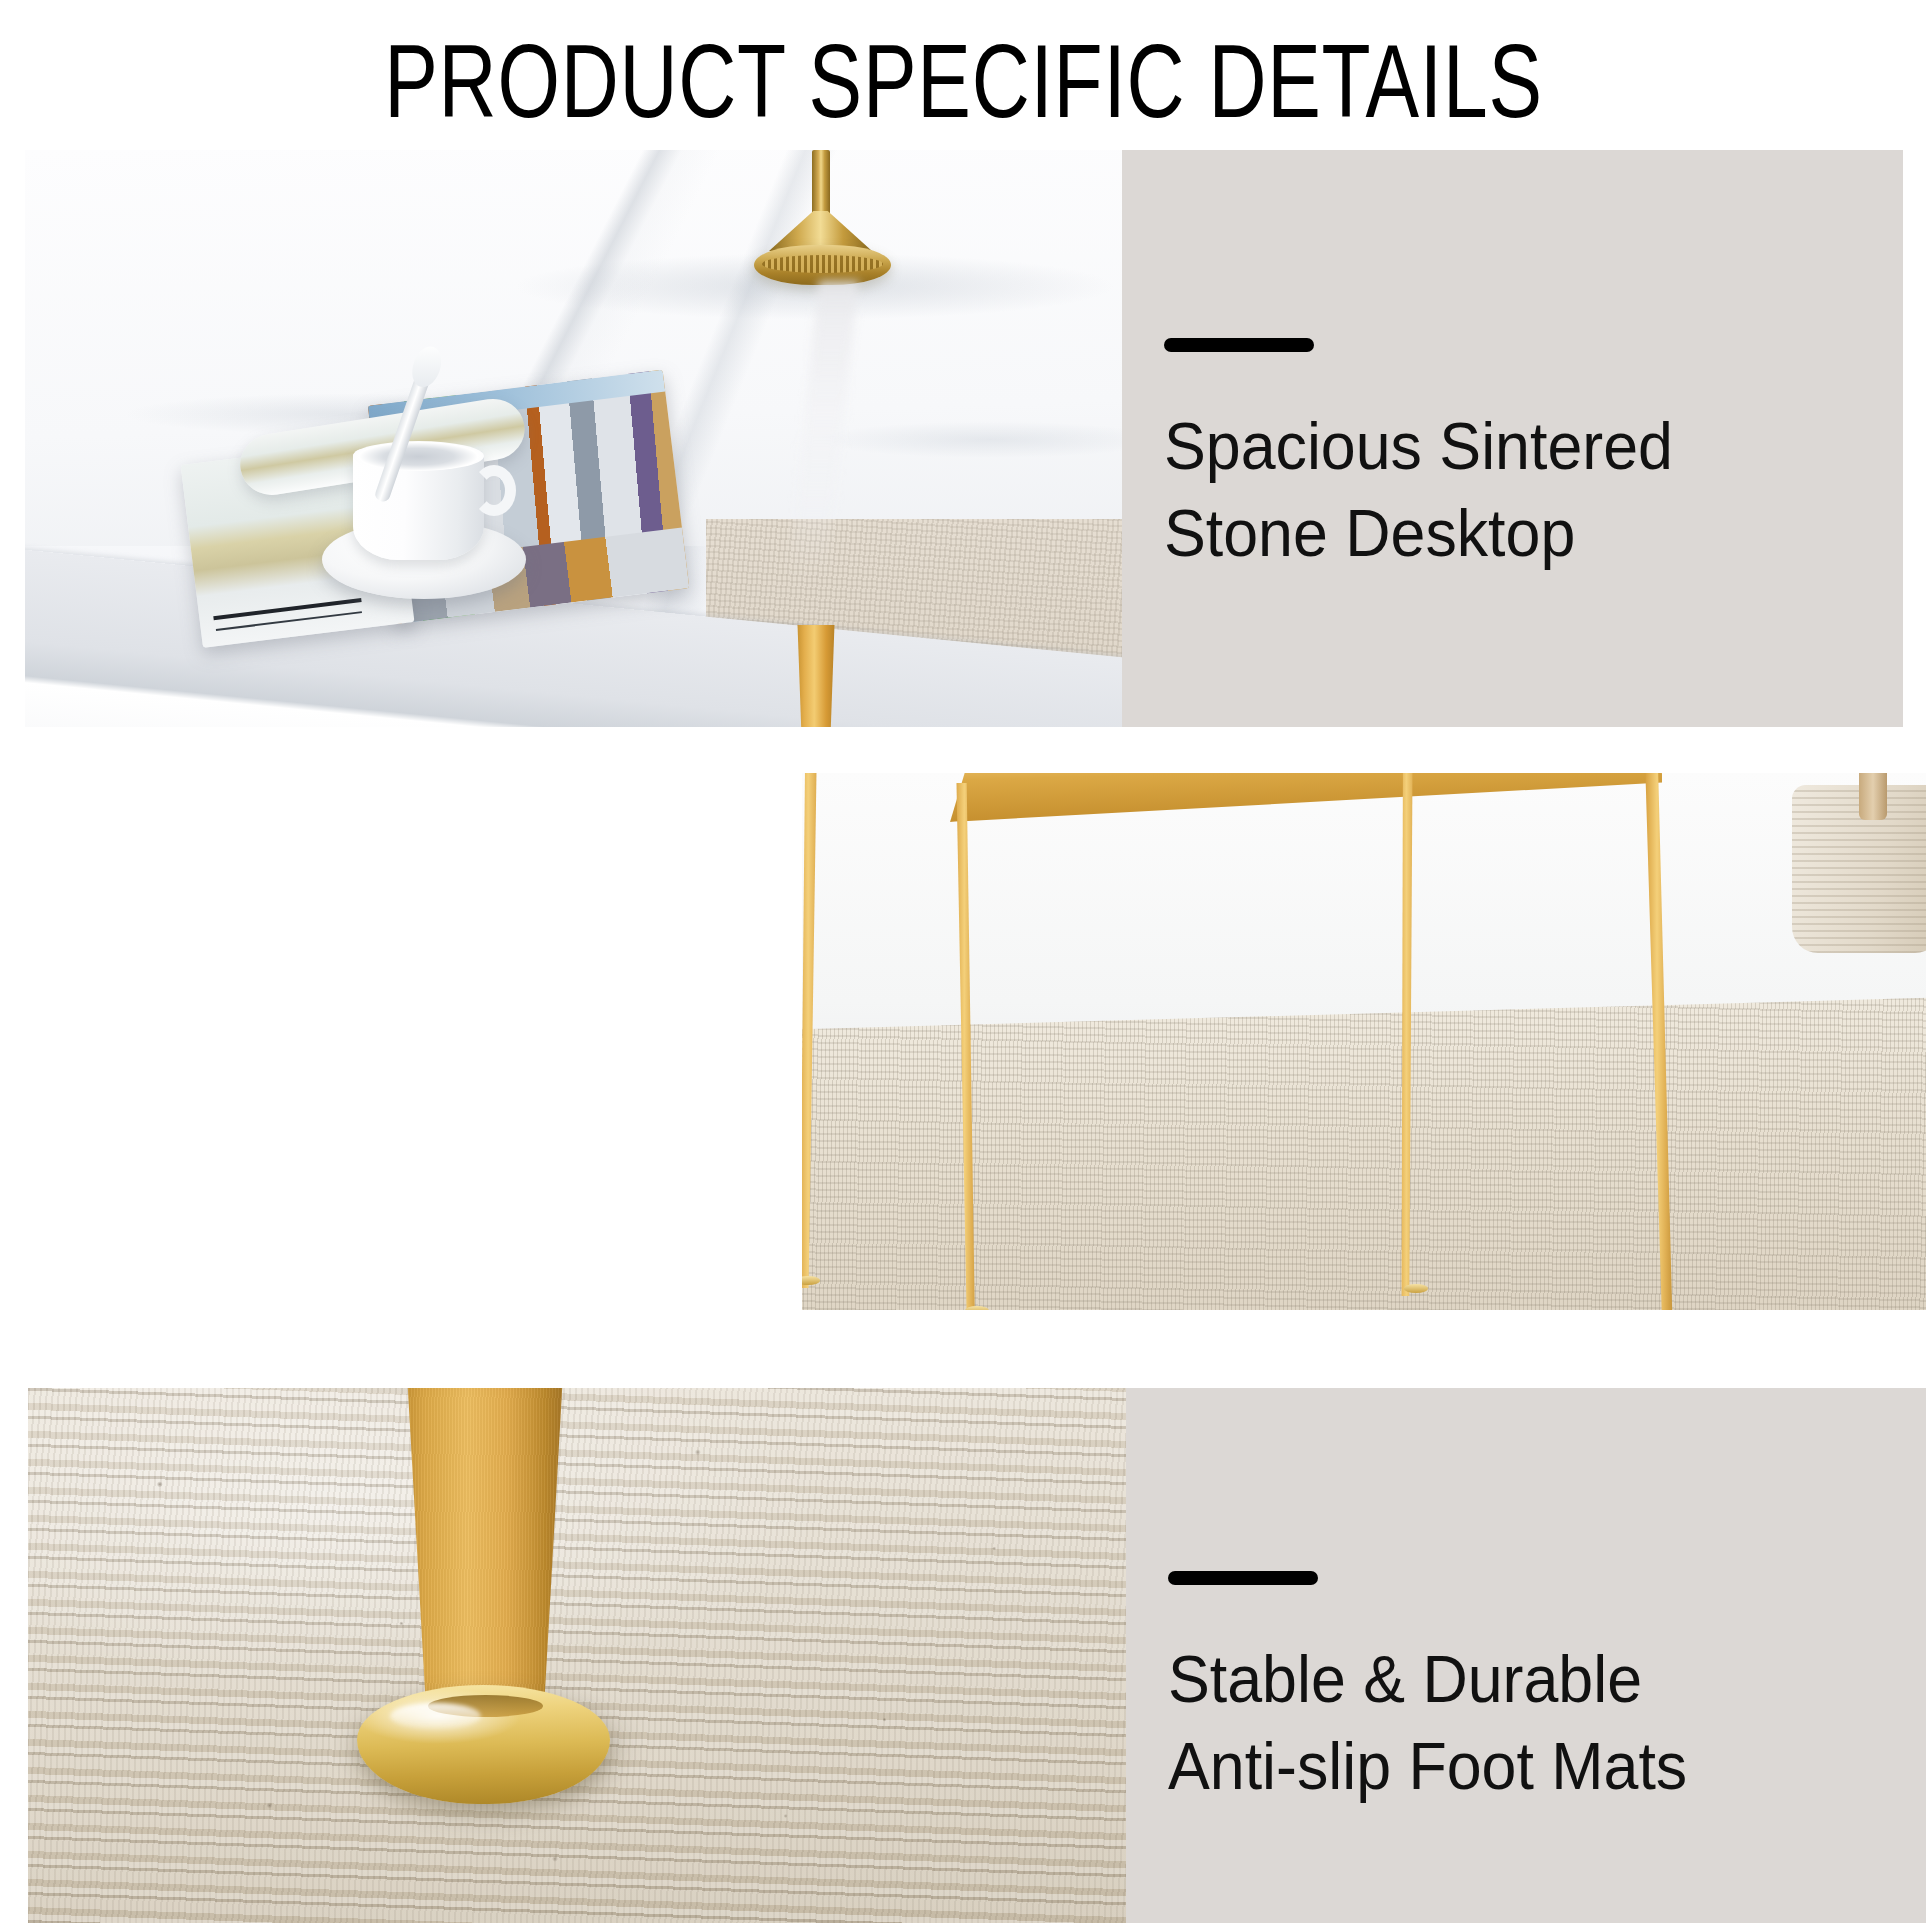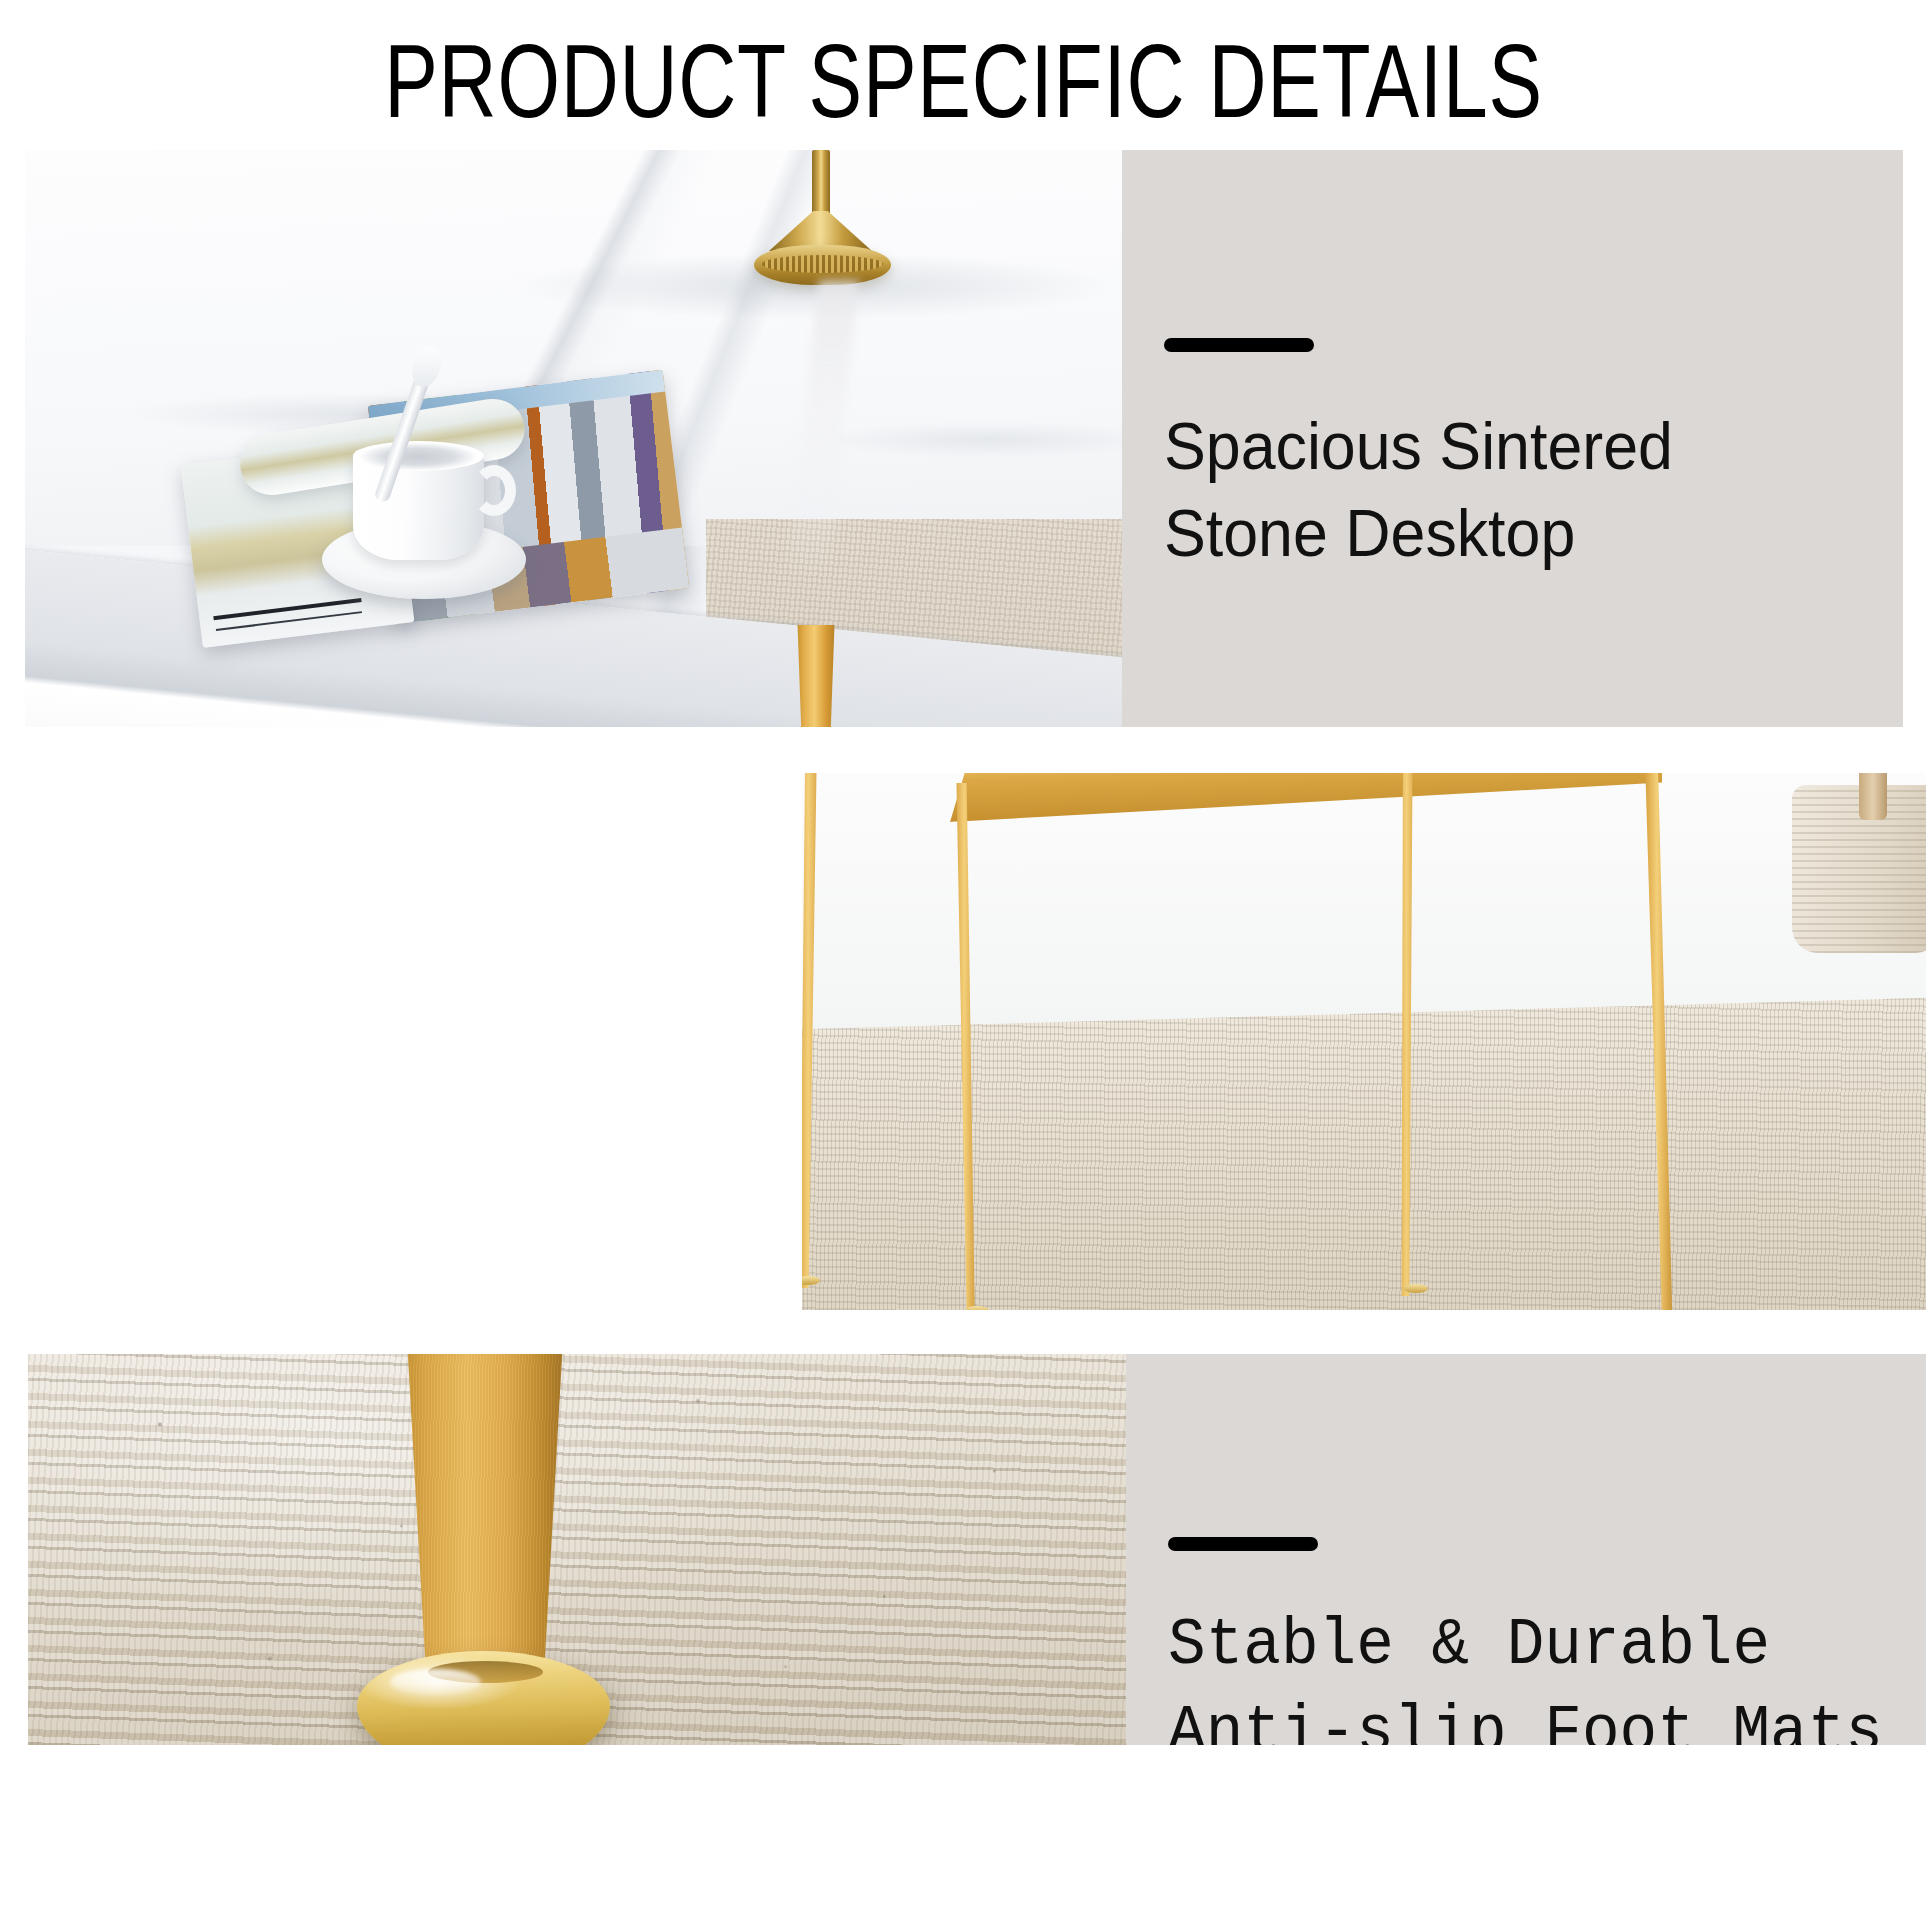--- a/index.html
+++ b/index.html
@@ -34,21 +34,21 @@
 
   
   .row {
     position: absolute;
     left: 0;
     width: 1927px;
     overflow: hidden;
   }
   #row-1 { top: 150px;  height: 577px; }
   #row-2 { top: 773px;  height: 537px; }
-  #row-3 { top: 1354px; height: 391px; font-family: Liberation Mono, monospace; }
+  #row-3 { top: 1388px; height: 535px; }
 
   
   .text-panel {
     position: absolute;
     top: 0;
     height: 100%;
     background: #dcd8d5;
     box-sizing: border-box;
   }
   #panel-1 { left: 1122px; width: 781px; padding: 188px 0 0 42px; text-align: left; }

